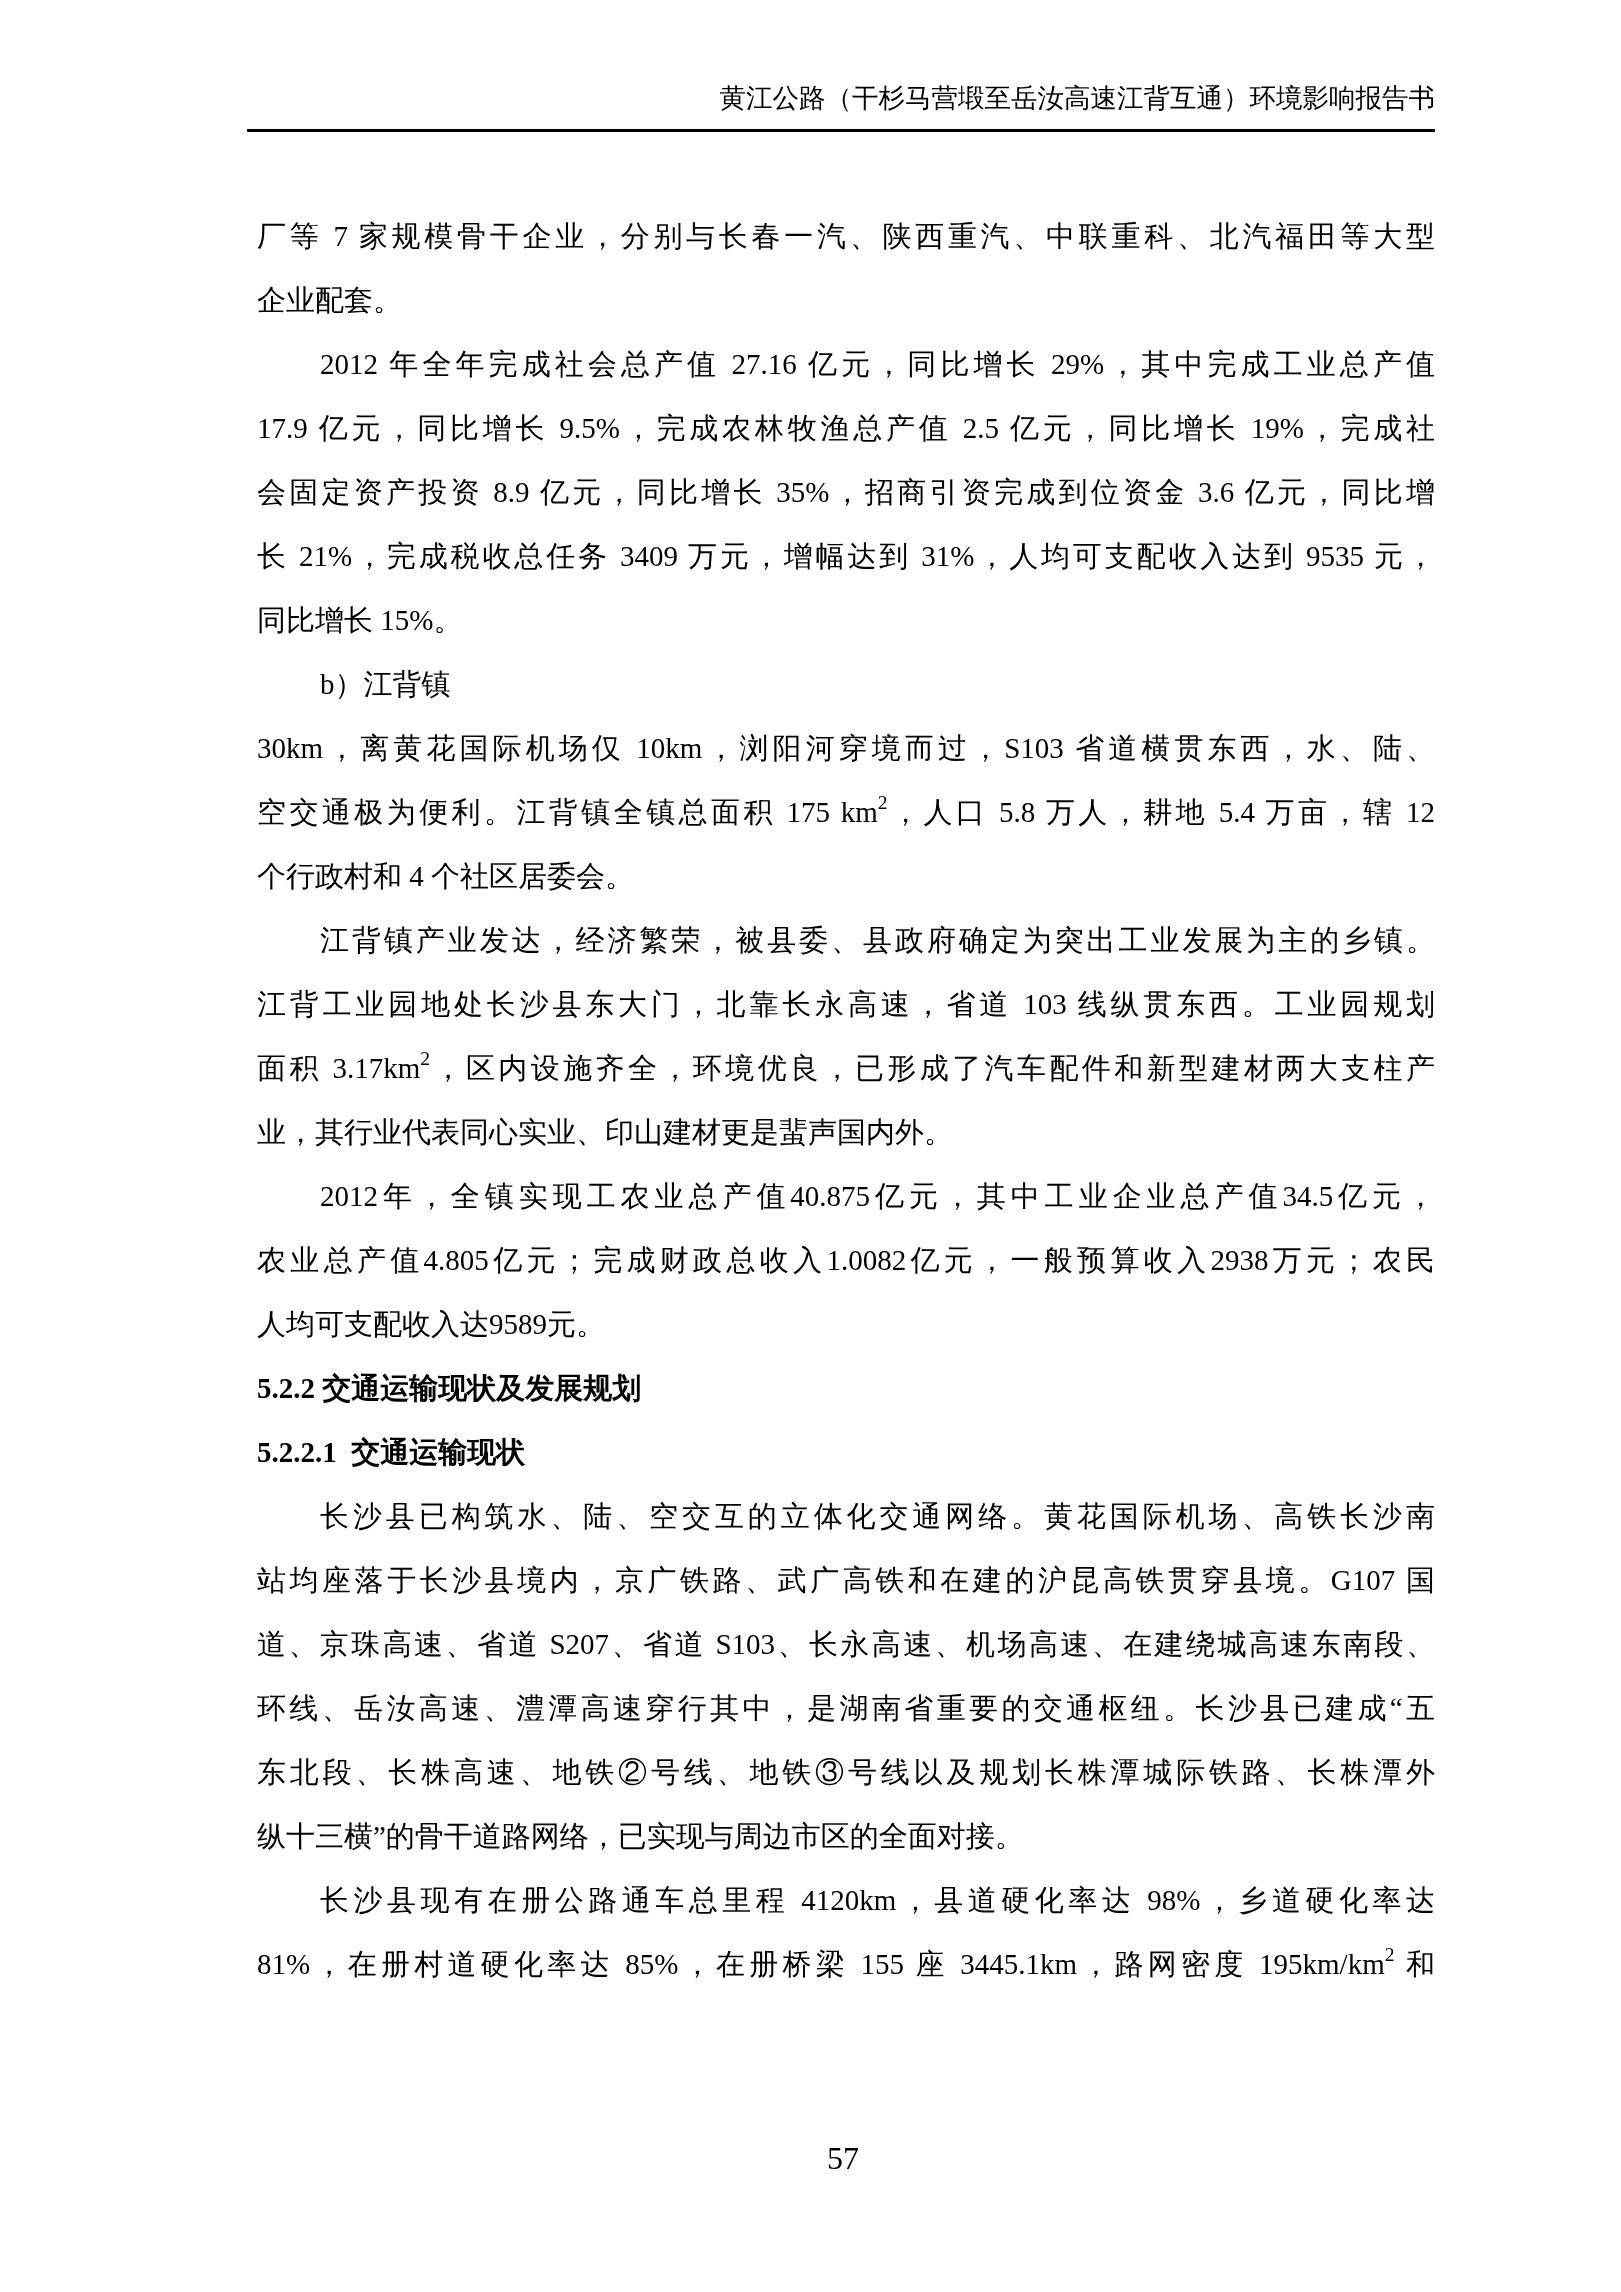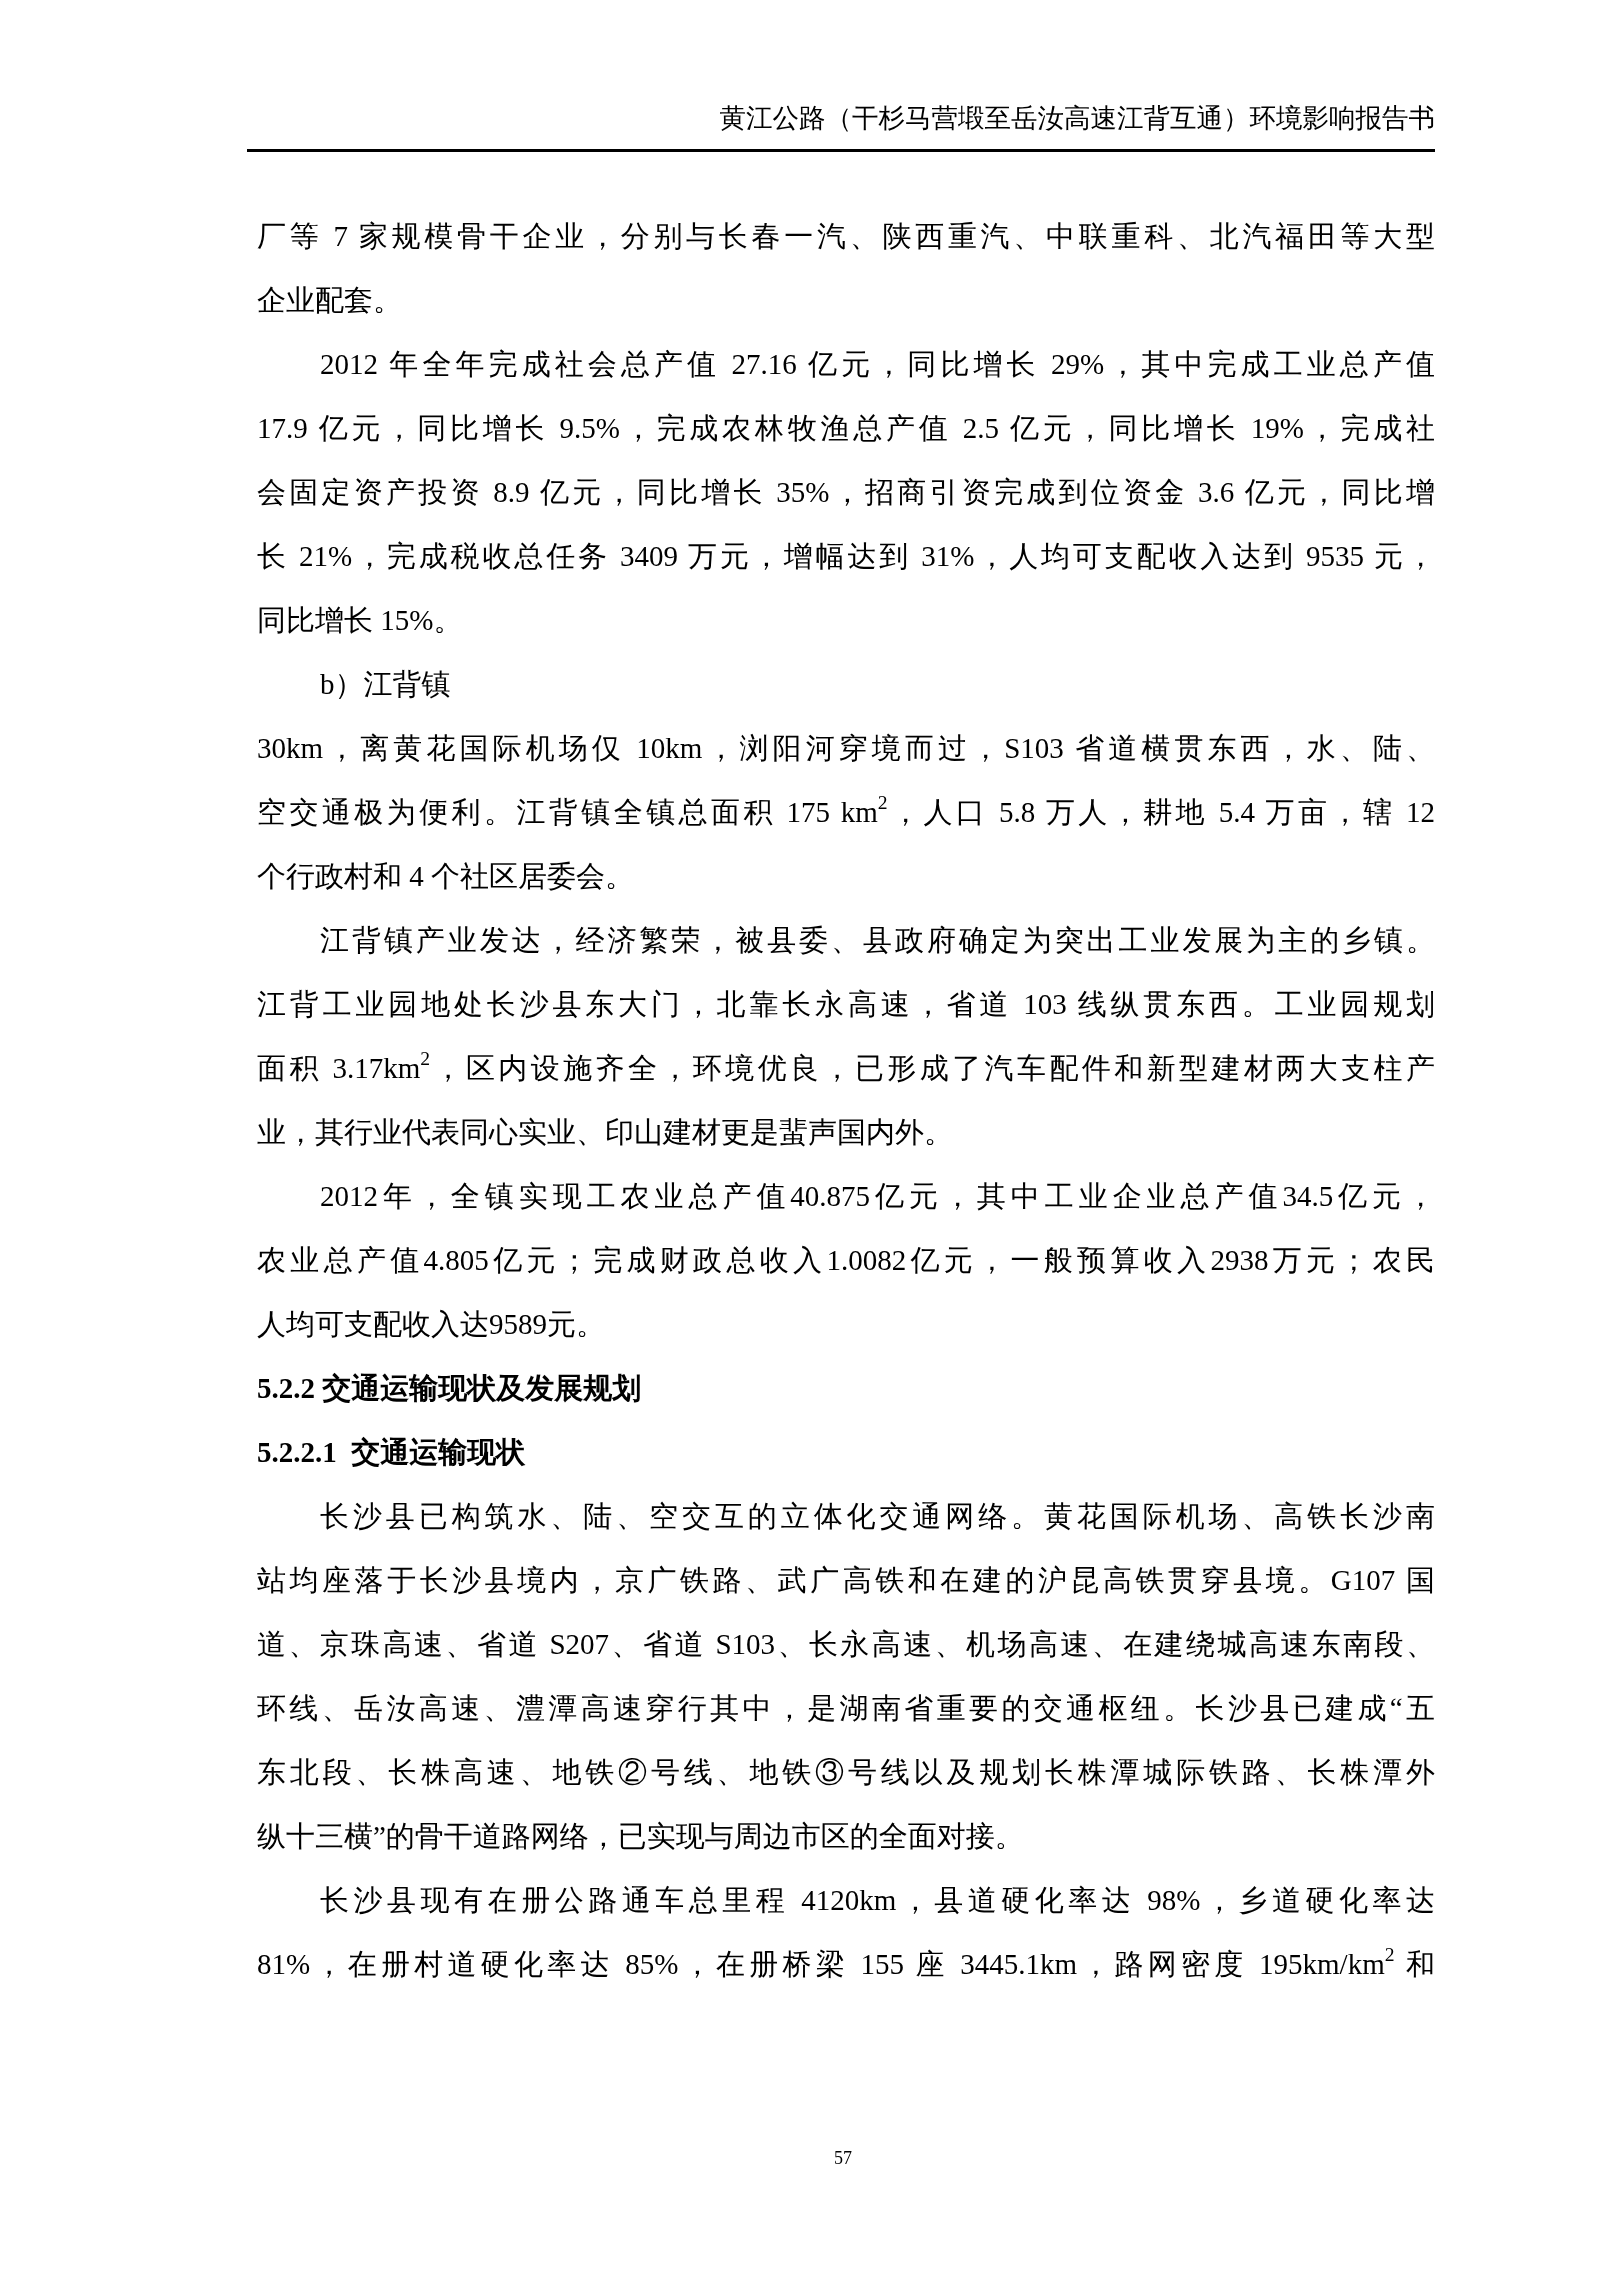--- a/index.html
+++ b/index.html
@@ -8,21 +8,21 @@
     height: 2293px;
     background: #ffffff;
     position: relative;
     font-family: "Liberation Serif", "DejaVu Serif", serif;
     color: #000000;
     overflow: hidden;
   }
   .page-header {
     position: absolute;
     left: 247px;
-    top: 100px;
+    top: 80px;
     width: 1188px;
     text-align: right;
     font-size: 26.5px;
     line-height: 37px;
     padding-bottom: 11.8px;
     border-bottom: 3.9px solid #000000;
   }
   .content {
     position: absolute;
     left: 251px;
@@ -46,21 +46,21 @@
     position: relative;
     top: -2px;
     vertical-align: super;
   }
   .page-footer {
     position: absolute;
     left: 251px;
     top: 2141px;
     width: 1184px;
     text-align: center;
-    font-size: 18px;
+    font-size: 32px;
     line-height: 35px;
   }
 </style>
 </head>
 <body>
 
 <div class="page-header">黄江公路（干杉马营塅至岳汝高速江背互通）环境影响报告书</div>
 
 <div class="content">
     <div class="line fill">厂等 7 家规模骨干企业，分别与长春一汽、陕西重汽、中联重科、北汽福田等大型</div>

